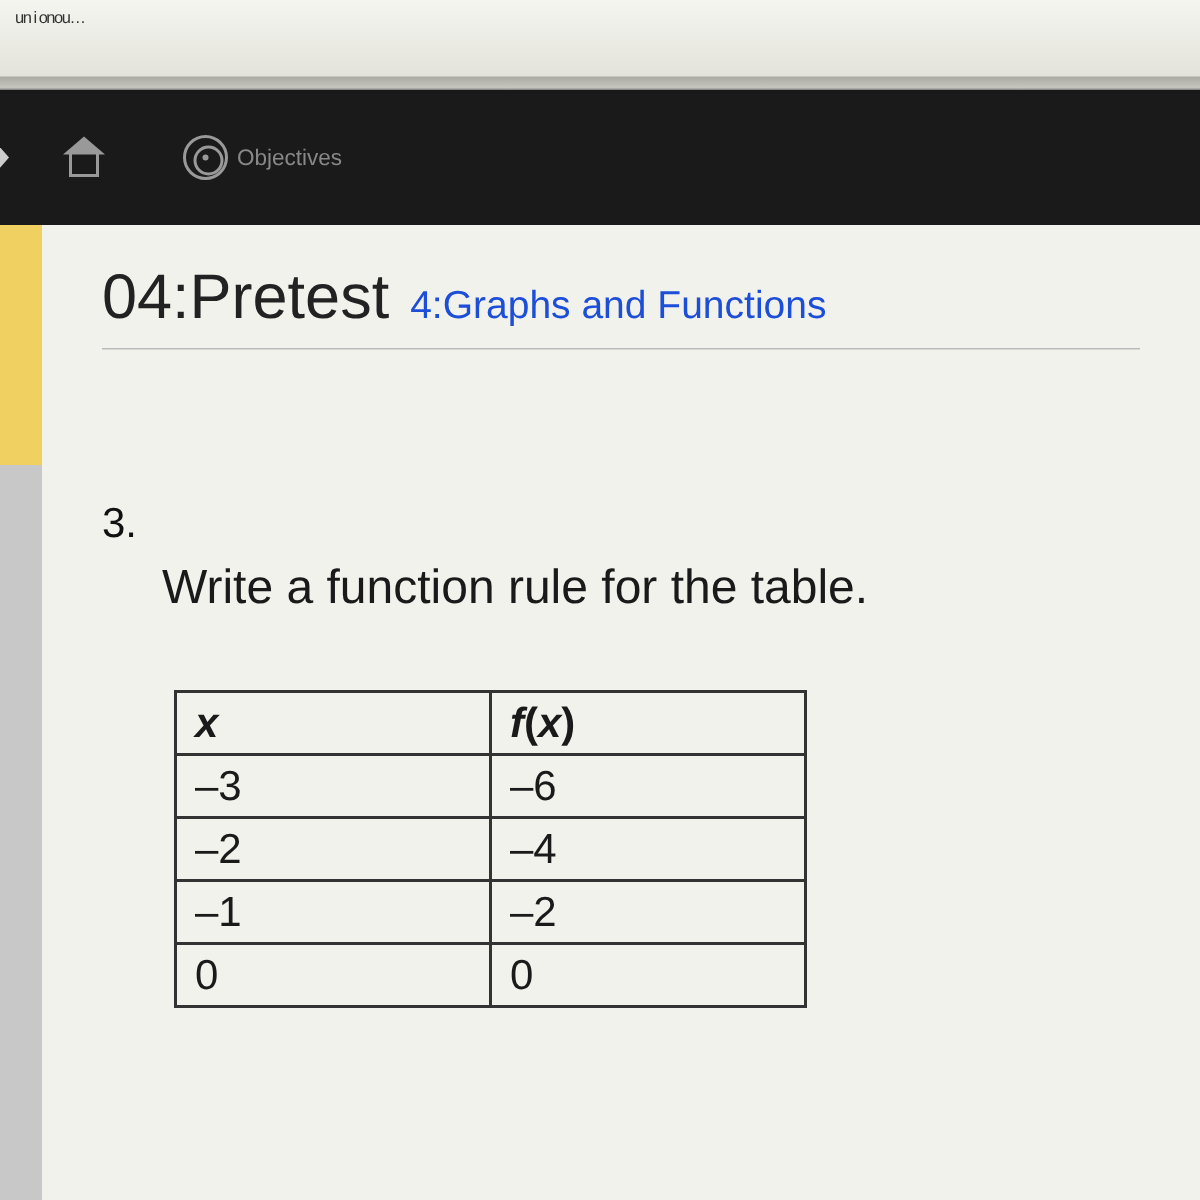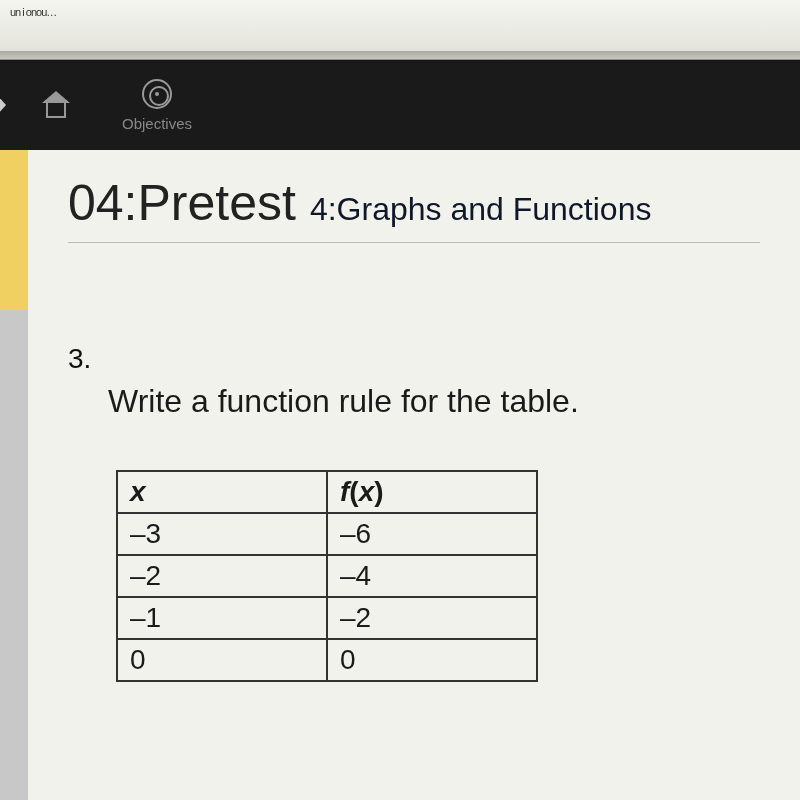--- a/index.html
+++ b/index.html
@@ -38,21 +38,21 @@
       height: 90px;
       background: #1a1a1a;
       display: flex;
       align-items: center;
       padding-left: 40px;
       gap: 50px;
       position: relative;
     }
     .nav-item {
       display: flex;
-      flex-direction: column;
+      flex-direction: row;
       align-items: center;
       gap: 6px;
       color: #888;
       cursor: pointer;
     }
     .home-icon {
       width: 32px;
       height: 28px;
       position: relative;
     }
@@ -141,28 +141,28 @@
       background: #f2f2ec;
       padding: 24px 40px;
     }
     .title-row {
       display: flex;
       align-items: baseline;
       gap: 14px;
       margin-bottom: 10px;
     }
     .main-title {
-      font-size: 50px;
+      font-size: 42px;
       font-weight: normal;
       color: #222;
       font-family: Arial, sans-serif;
     }
     .sub-title {
-      font-size: 32px;
-      color: #0f172a;
+      font-size: 26px;
+      color: #1d4ed8;
       font-family: Arial, sans-serif;
     }
     .divider {
       border: none;
       border-top: 1px solid #bbb;
       margin-bottom: 100px;
     }
     .question-num {
       font-size: 28px;
       color: #111;

